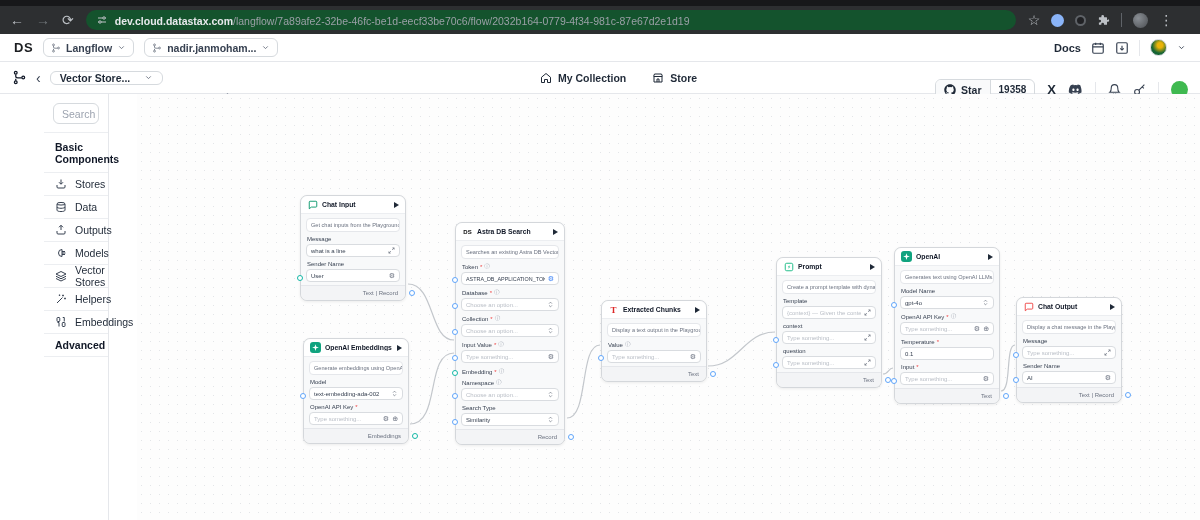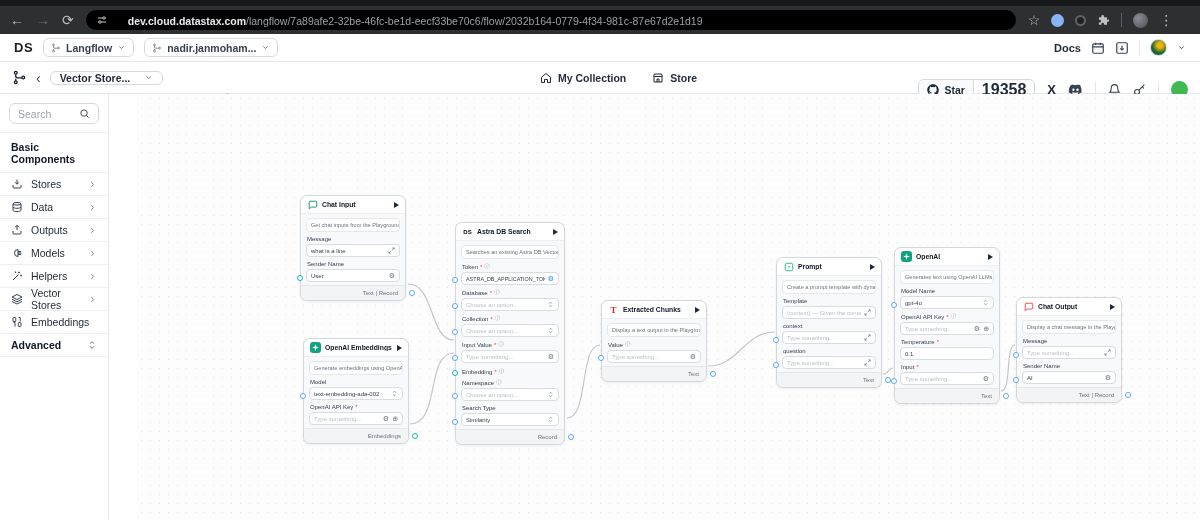--- a/index.html
+++ b/index.html
@@ -5,21 +5,21 @@
   * { margin:0; padding:0; box-sizing:border-box; }
   html,body { width:1200px; height:520px; overflow:hidden; background:#fff;
     font-family:"Liberation Sans", sans-serif; }
   svg.i { display:block; }
 
   
   .chrome { position:absolute; left:0; top:0; width:1200px; height:34px; background:#2d2f31; }
   .chrome-topstrip { position:absolute; left:0; top:0; width:100%; height:6px; background:#17181a; }
   .chrome-row { position:absolute; left:0; top:6px; width:100%; height:28px; display:flex; align-items:center; padding:0 10px; gap:12px; color:#c7cbcf; }
   .nav-ic { font-size:14px; color:#bdc1c6; cursor:pointer; }
-  .urlbar { flex:1; max-width:930px; height:20px; background:#000000; border-radius:10px; display:flex; align-items:center; gap:20px; padding:0 10px; overflow:hidden; }
+  .urlbar { flex:1; max-width:930px; height:20px; background:#14532d; border-radius:10px; display:flex; align-items:center; gap:7px; padding:0 10px; overflow:hidden; }
   .url-host { color:#e8eaed; font-size:10.5px; font-weight:bold; white-space:nowrap; }
   .url-path { color:#9aa0a6; font-size:10.5px; white-space:nowrap; overflow:hidden; text-overflow:clip; }
   .chrome-right { display:flex; align-items:center; gap:11px; }
   .ext-dot { width:13px; height:13px; border-radius:50%; background:#8ab4f8; }
   .ext-dot2 { width:11px; height:11px; border-radius:50%; background:#202124; border:2px solid #5f6368; }
   .chrome-avatar { width:15px; height:15px; border-radius:50%; background:radial-gradient(circle at 35% 35%, #8a8f95, #4a4d51); }
   .vdiv-dark { width:1px; height:14px; background:#5f6368; }
 
   
   .apphead { position:absolute; left:0; top:34px; width:1200px; height:28px; background:#fff; border-bottom:1px solid #e5e7eb; display:flex; align-items:center; padding:0 14px; gap:10px; }
@@ -35,26 +35,26 @@
   .flowbar { position:absolute; left:0; top:62px; width:1200px; height:32px; background:#fff; border-bottom:1px solid #e5e7eb; display:flex; align-items:center; padding:0 12px; gap:9px; }
   .flow-ic { color:#111827; }
   .back-ic { font-size:14px; color:#374151; cursor:pointer; line-height:1; }
   .flowname { display:flex; align-items:center; gap:14px; border:1px solid #d6dade; border-radius:6px; height:14px; padding:0 9px; font-size:10.5px; font-weight:bold; color:#1f2937; cursor:pointer; }
   .saved { display:flex; align-items:center; gap:5px; color:#9ca3af; font-size:14px;margin-top:43px; }
   .centerlinks { position:absolute; left:540px; display:flex; align-items:center; gap:26px; }
   .centerlink { display:flex; align-items:center; gap:6px; font-size:10.5px; font-weight:bold; color:#1f2937; cursor:pointer; }
   .fb-right { margin-left:auto; display:flex; align-items:center; gap:12px;margin-top:24px; }
   .star-pill { display:flex; align-items:center; border:1px solid #d6dade; border-radius:6px; height:21px; overflow:hidden; cursor:pointer; }
   .star-pill .sp-l { display:flex; align-items:center; gap:5px; padding:0 8px; font-size:10.5px; font-weight:bold; color:#1f2937; background:#f9fafb; height:100%; border-right:1px solid #d6dade; }
-  .star-pill .sp-r { padding:0 8px; font-size:16px; font-weight:bold; color:#1f2937; }
+  .star-pill .sp-r { padding:0 8px; font-size:10px; font-weight:bold; color:#1f2937; }
   .xlogo { font-weight:bold; font-size:13px; color:#1f2937; cursor:pointer; }
   .status-dot { width:17px; height:17px; border-radius:50%; background:#3fb950; }
 
   
-  .sidebar { position:absolute; left:0; top:94px; width:109px; height:426px; background:#fff; border-right:1px solid #e5e7eb; }
+  .sidebar { position:absolute; left:0; top:94px; width:109px; height:426px; background:#fff; border-right:1px solid #e5e7eb;padding-left:44px; }
   .searchbox { margin:9px 9px 8px; height:21px; border:1px solid #d6dade; border-radius:6px; display:flex; align-items:center; justify-content:space-between; padding:0 8px; color:#9ca3af; font-size:10.5px; }
   .side-sec { border-top:1px solid #eceef1; padding:8px 11px 7px; font-size:10.5px; font-weight:bold; color:#111827; }
   .side-item { display:flex; align-items:center; gap:8px; height:23px; padding:0 11px; border-top:1px solid #eceef1; font-size:10.5px; color:#1f2937; cursor:grab; }
   .side-item .lbl { flex:1; }
   .side-item .chev { color:#6b7280; }
   .side-ic { color:#374151; display:flex; }
   .side-adv { display:flex; align-items:center; justify-content:space-between; height:24px; padding:0 11px; border-top:1px solid #eceef1; border-bottom:1px solid #eceef1; font-size:10.5px; font-weight:bold; color:#111827; cursor:pointer; }
 
   
   .canvas { position:absolute; left:137px; top:94px; width:1063px; height:426px;
@@ -371,35 +371,35 @@
         </svg>
       </span>
     <span class="lbl">Models</span>
     <svg class="i chev" width="9" height="9">
         <use href="#s-chev-r"></use>
       </svg>
   </div>
   <div class="side-item">
     <span class="side-ic">
         <svg class="i" width="12" height="12">
-          <use href="#s-wand"></use>
+          <use href="#s-layers"></use>
         </svg>
       </span>
-    <span class="lbl">Helpers</span>
+    <span class="lbl">Vector Stores</span>
     <svg class="i chev" width="9" height="9">
         <use href="#s-chev-r"></use>
       </svg>
   </div>
   <div class="side-item">
     <span class="side-ic">
         <svg class="i" width="12" height="12">
-          <use href="#s-layers"></use>
+          <use href="#s-wand"></use>
         </svg>
       </span>
-    <span class="lbl">Vector Stores</span>
+    <span class="lbl">Helpers</span>
     <svg class="i chev" width="9" height="9">
         <use href="#s-chev-r"></use>
       </svg>
   </div>
   <div class="side-item">
     <span class="side-ic">
         <svg class="i" width="12" height="12">
           <use href="#s-binary"></use>
         </svg>
       </span>

